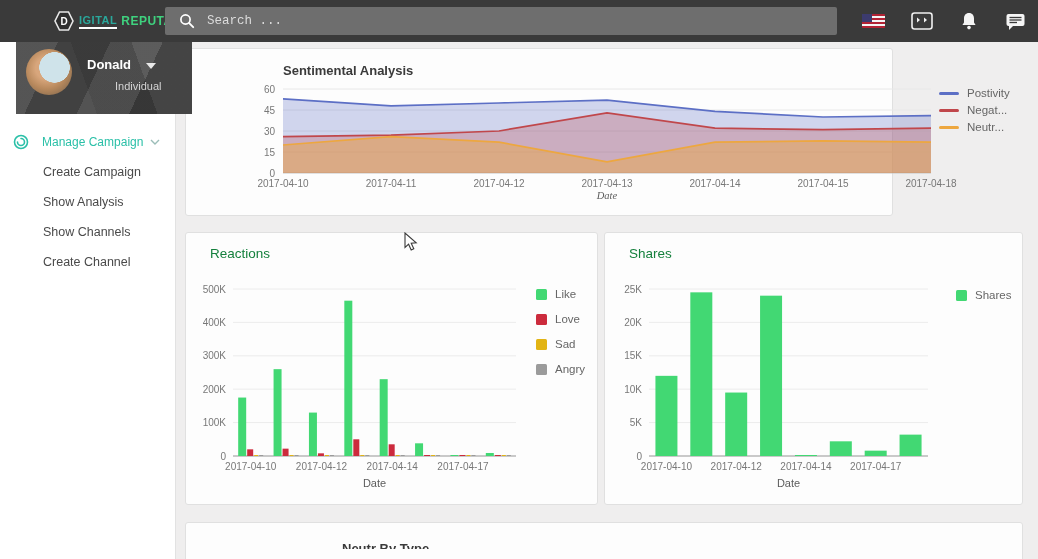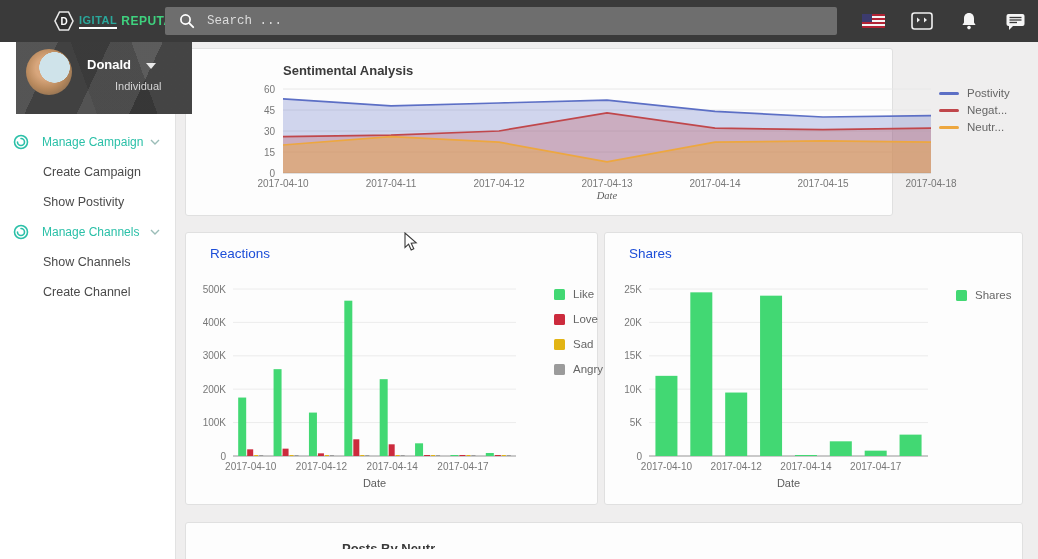--- a/index.html
+++ b/index.html
@@ -40,34 +40,34 @@
 
   
   .main { position:absolute; left:176px; top:42px; right:0; bottom:0; background:#efeeee; }
   .card { position:absolute; background:#fdfdfd; border:1px solid #e0e0e0; border-radius:3px; }
   #card-sentiment { left:9px; top:6px;  width:708px; height:168px; }
   #card-reactions { left:9px; top:190px; width:413px; height:273px; }
   #card-shares    { left:428px; top:190px; width:419px; height:273px; }
   #card-bottom    { left:9px; top:480px; width:838px; height:80px; }
 
   .chart-title-bold { position:absolute; left:97px; top:14px; font-size:13px; font-weight:bold; color:#3a3a3a; }
-  .card-title { position:absolute; font-size:13.5px; color:#1d4ed8; }
+  .card-title { position:absolute; font-size:13.5px; color:#15803d; }
   #card-reactions .card-title { left:24px; top:13px; }
   #card-shares .card-title { left:24px; top:13px; }
   .clip-title { position:absolute; left:156px; top:16px; height:10px; overflow:hidden; }
   .clip-title span { font-size:13px; font-weight:bold; color:#3a3a3a; }
 
   svg.chart { position:absolute; left:0; top:0; }
   text.tick { font-size:10px; fill:#787878; font-family:"Liberation Sans",sans-serif; }
   text.xlab { font-size:11px; fill:#5c5c5c; font-family:"Liberation Sans",sans-serif; }
   text.xlab-italic { font-size:10.5px; fill:#5c5c5c; font-style:italic; font-family:"Liberation Serif",serif; }
 
   .legend { position:absolute; display:flex; flex-direction:column; }
   #legend-sentiment { left:753px; top:38px; gap:5px; }
-  #legend-reactions { left:368px; top:55px; gap:13px;justify-content:space-between; }
+  #legend-reactions { left:350px; top:55px; gap:13px;justify-content:space-between; }
   #legend-shares { left:351px; top:56px; gap:13px; }
   .legend-item { display:flex; align-items:center; gap:8px; cursor:pointer; }
   .legend-label { font-size:11.5px; color:#666666; }
   .swatch.line { width:20px; height:3px; border-radius:2px; }
   .swatch.square { width:11px; height:11px; border-radius:1.5px; }
 
   .cursor { position:absolute; left:404px; top:232px; z-index:60; }
 </style>
 </head>
 <body>
@@ -129,31 +129,21 @@
       </svg>
       <span class="label">Manage Campaign</span>
       <svg class="chev" width="10" height="6" viewBox="0 0 10 6">
         <polyline points="1,1 5,5 9,1" fill="none" stroke="#9bbdb8" stroke-width="1.4"></polyline>
       </svg>
     </div>
     <div class="menu-row menu-item">
       <span>Create Campaign</span>
     </div>
     <div class="menu-row menu-item">
-      <span>Show Postivity</span>
-    </div>
-    <div class="menu-row menu-section">
-      <svg width="16" height="16" viewBox="0 0 16 16">
-        <circle cx="8" cy="8" r="6.5" fill="none" stroke="#2bc0a8" stroke-width="1.6"></circle>
-        <path d="M8 4.5 A3.5 3.5 0 1 1 4.5 8" fill="none" stroke="#2bc0a8" stroke-width="1.6" stroke-linecap="round"></path>
-      </svg>
-      <span class="label">Manage Channels</span>
-      <svg class="chev" width="10" height="6" viewBox="0 0 10 6">
-        <polyline points="1,1 5,5 9,1" fill="none" stroke="#9bbdb8" stroke-width="1.4"></polyline>
-      </svg>
+      <span>Show Analysis</span>
     </div>
     <div class="menu-row menu-item">
       <span>Show Channels</span>
     </div>
     <div class="menu-row menu-item">
       <span>Create Channel</span>
     </div>
   </div>
 </div>
 
@@ -310,20 +300,20 @@
     <div class="legend" id="legend-shares">
         <div class="legend-item">
           <span class="swatch square" style="background: rgb(66, 216, 115);"></span>
           <span class="legend-label">Shares</span>
         </div>
       </div>
   </div>
 
   <div class="card" id="card-bottom">
     <div class="clip-title">
-      <span>Posts By Neutr</span>
+      <span>Neutr By Type</span>
     </div>
   </div>
 </div>
 
 <svg class="cursor" width="14" height="20" viewBox="0 0 14 20">
   <path d="M1,1 L1,15.5 L4.6,12.2 L7.2,18 L9.8,16.8 L7.2,11.2 L12.2,10.8 Z" fill="#ffffff" stroke="#3a3a3a" stroke-width="1.1"></path>
 </svg>
 
 </body></html>

